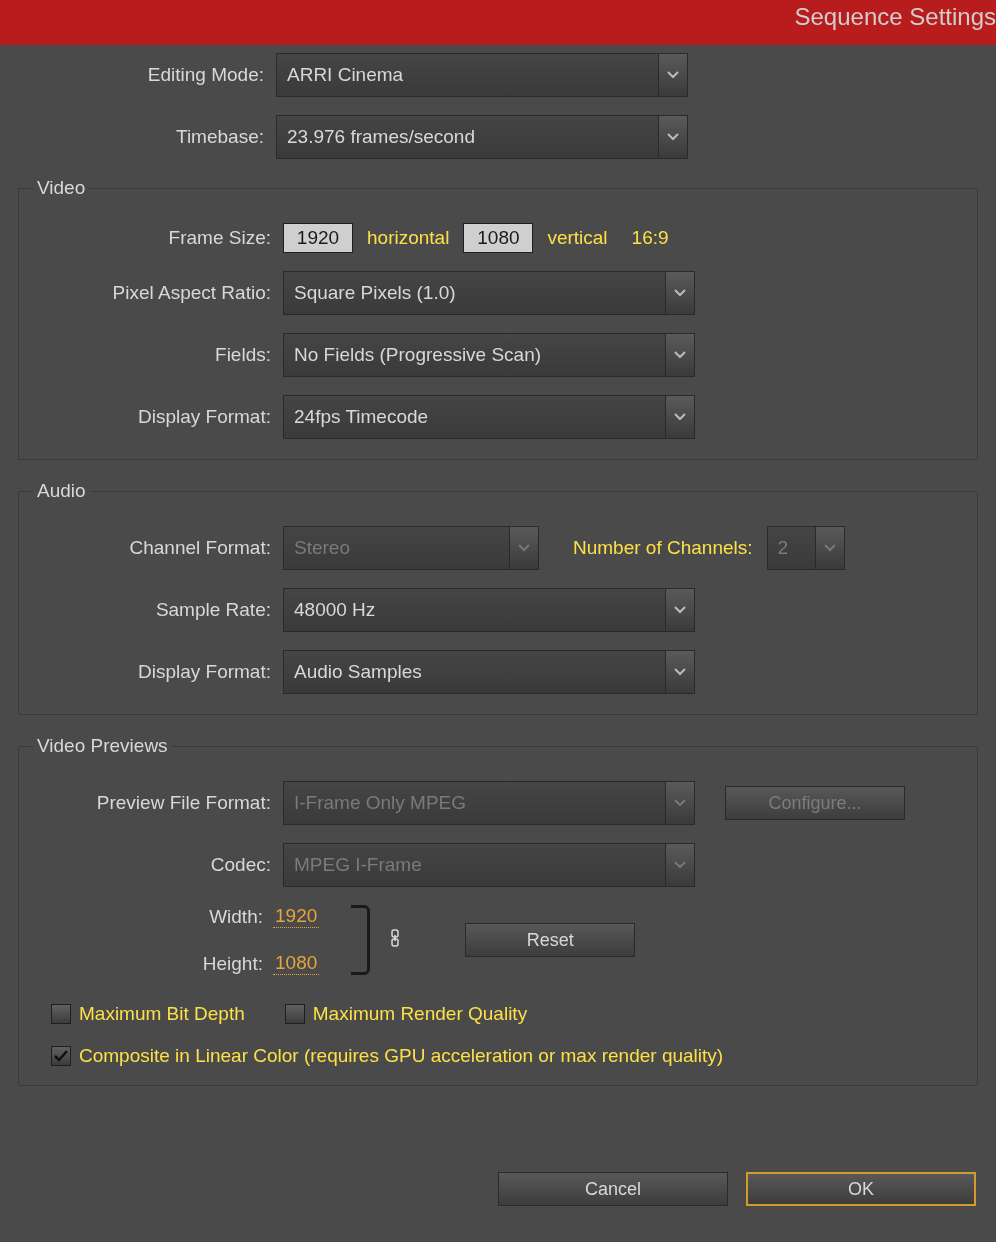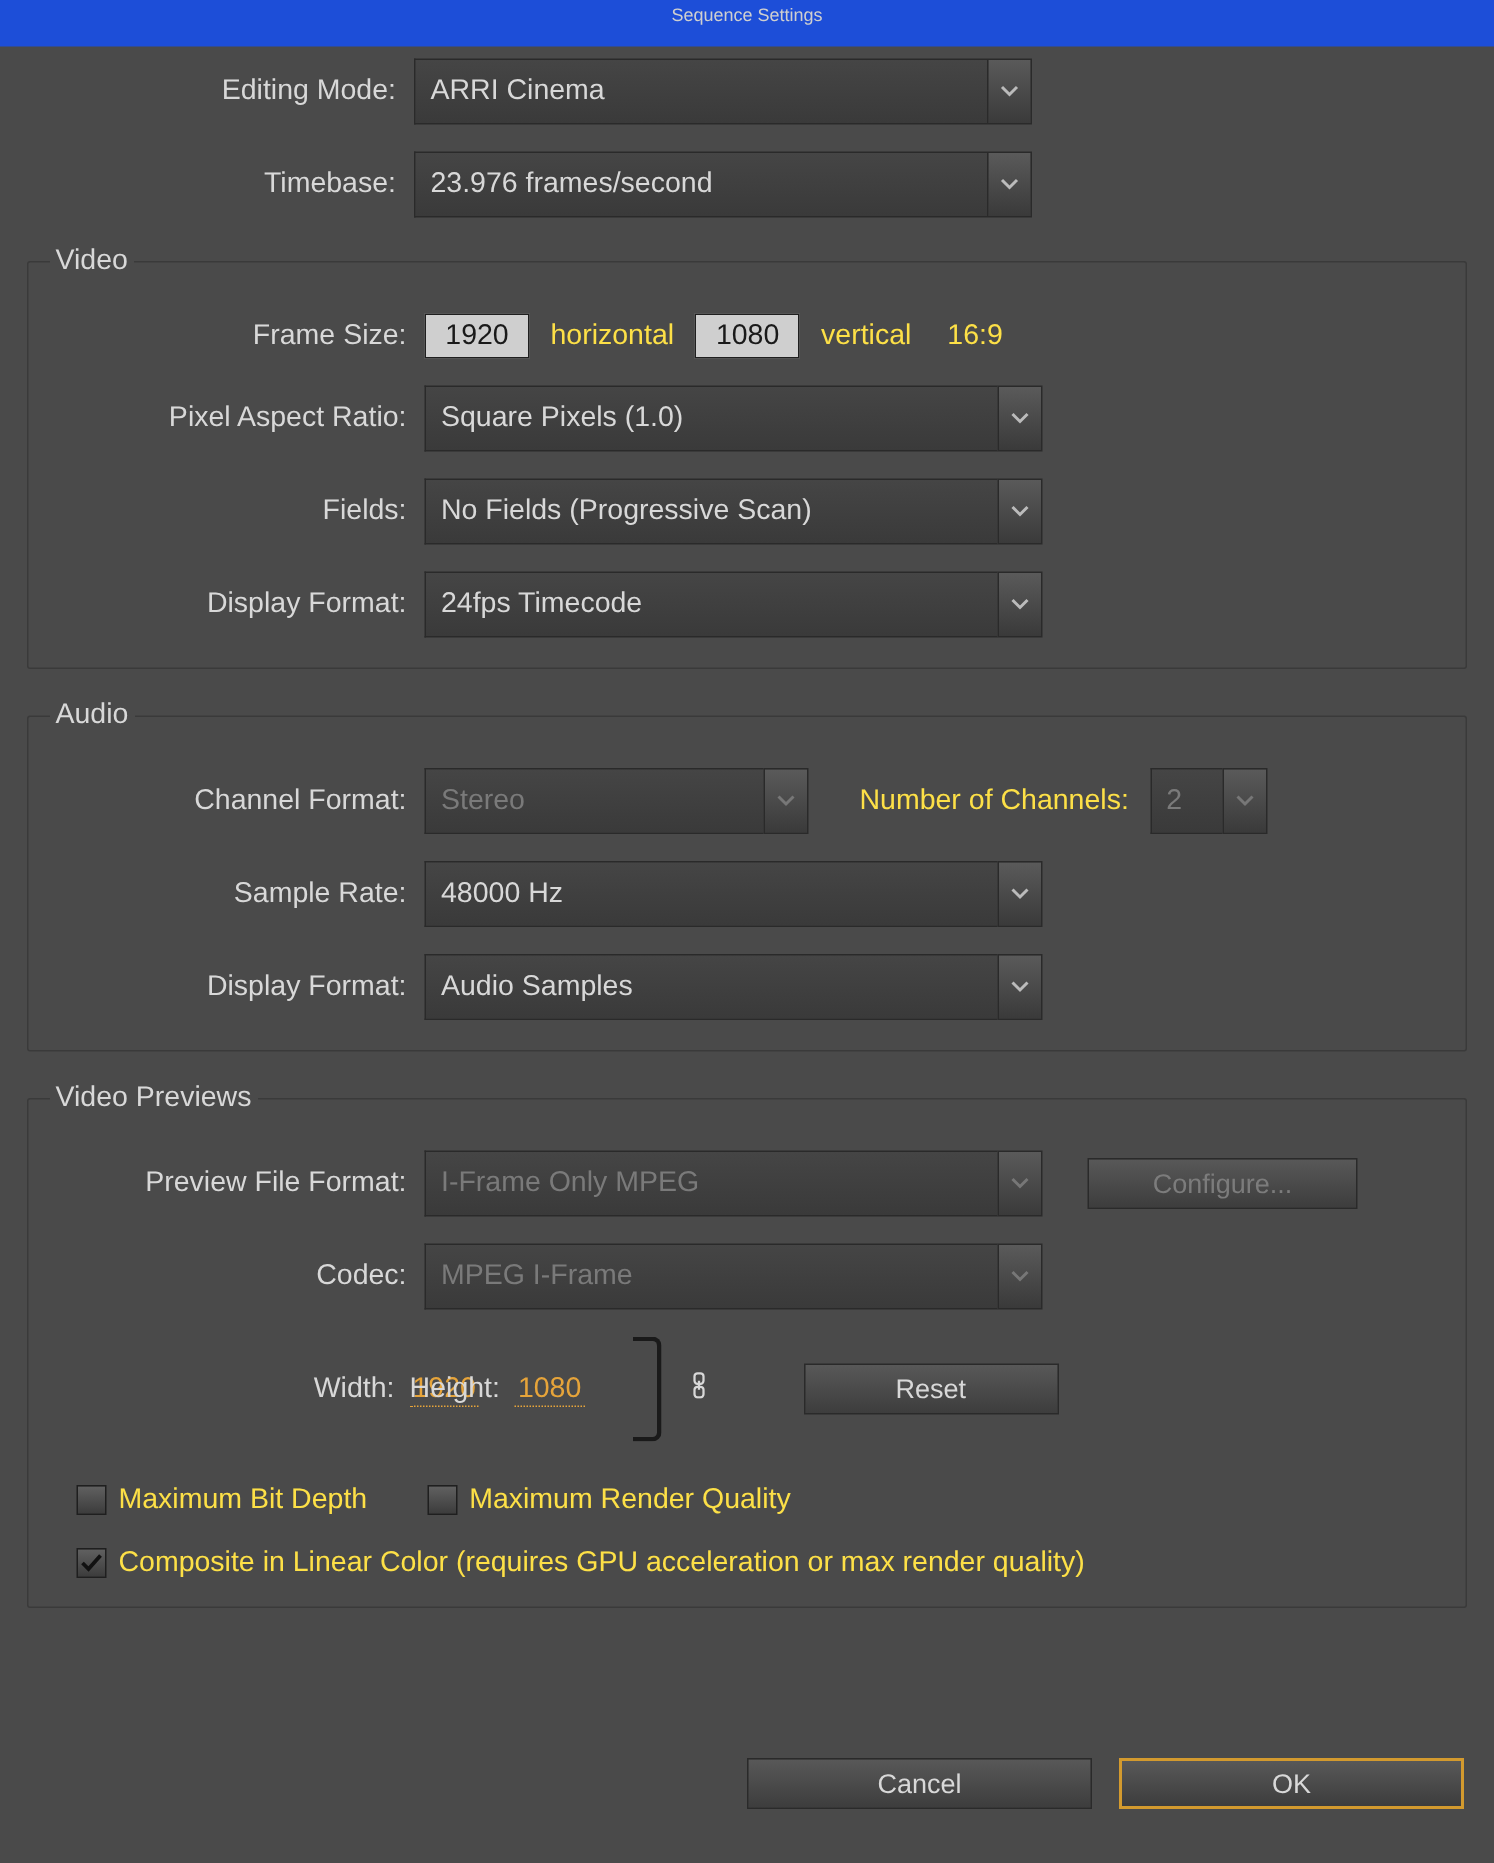--- a/index.html
+++ b/index.html
@@ -7,25 +7,25 @@
       background: #4a4a4a;
       font-family: "Lucida Grande", "Segoe UI", Arial, sans-serif;
       font-size: 18px;
       color: #d8d8d8;
       width: 996px;
       height: 1242px;
       overflow: hidden;
       user-select: none;
     }
     .titlebar {
-      text-align: center;
+      text-align: right;
       padding: 3px 0 14px 0;
-      font-size: 12px;
+      font-size: 24px;
       color: #cfcfcf;
-      background: #1d4ed8;
+      background: #b91c1c;
     }
     .dialog {
       padding: 0 18px;
     }
     .row {
       display: flex;
       align-items: center;
       margin: 8px 0 18px 0;
     }
     .label {
@@ -141,21 +141,21 @@
       color: #e6a43a;
       border-bottom: 1px dotted #e6a43a;
       padding: 0 2px;
       font-size: 19px;
     }
     .wh-area {
       display: flex;
       align-items: center;
       gap: 28px;
     }
-    .wh-pairs { display: flex; flex-direction: row; gap: 34px; }
+    .wh-pairs { display: flex; flex-direction: column; gap: 24px; }
     .wh-row { display: flex; align-items: center; }
     .link-bracket {
       width: 30px; height: 70px;
       position: relative;
     }
     .link-bracket::before {
       content: "";
       position: absolute;
       left: 4px; top: 0; bottom: 0;
       width: 16px;

